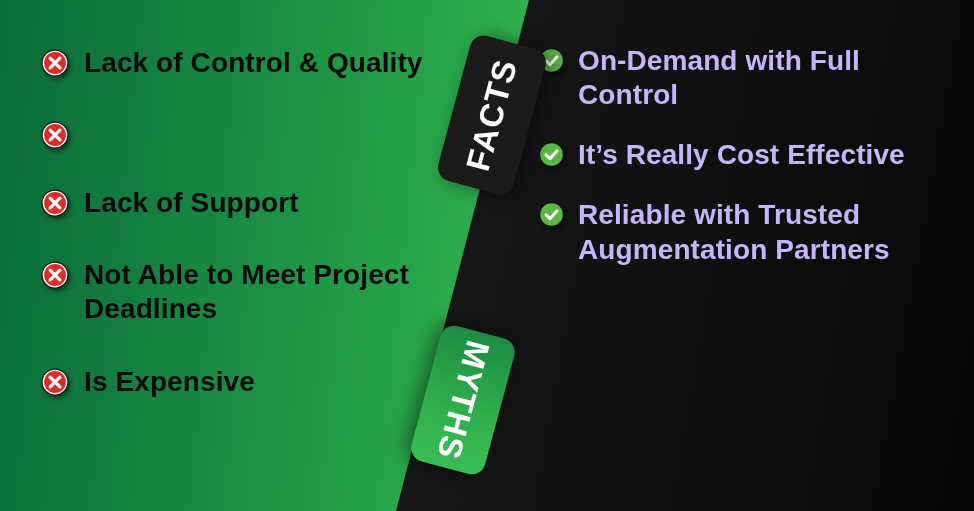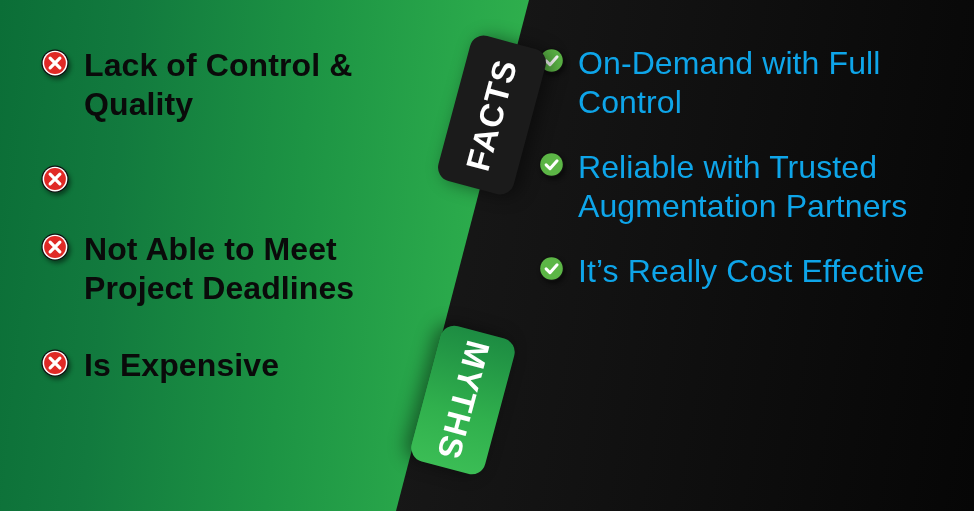--- a/index.html
+++ b/index.html
@@ -102,32 +102,32 @@
     margin-right: 14px;
     position: relative;
     top: 2px;
   }
   .list-facts .row-icon { width: 27px; height: 27px; margin-right: 13px; top: 3px; }
 
   .row-icon svg { display: block; width: 100%; height: 100%;
                   filter: drop-shadow(2px 3px 2px rgba(0,0,0,0.45)); }
 
   .row-text {
-    font-size: 32px;
+    font-size: 28px;
     font-weight: bold;
     line-height: 1.22;
     letter-spacing: 0.1px;
   }
   .list-myths .row-text {
     color: #0a0a0a;
     max-width: 340px;
   }
   .list-facts .row-text {
-    color: #0ea5e9;
-    font-weight: normal;
+    color: #c4b5fd;
+    font-weight: bold;
     max-width: 350px;
   }
   .list-myths { padding-left: 40px; }
   .list-facts { padding-left: 8px; }
 </style>
 </head>
 <body>
 
 <div id="canvas">
 
@@ -153,20 +153,31 @@
         <span class="row-icon">
           <svg viewBox="0 0 32 32">
             <circle cx="16" cy="16" r="14.5" fill="#0f0f0f"></circle>
             <circle cx="16" cy="16" r="13.2" fill="#ffffff"></circle>
             <circle cx="16" cy="16" r="11.6" fill="#e02a26"></circle>
             <path d="M10.8 10.8 L21.2 21.2 M21.2 10.8 L10.8 21.2" stroke="#ffffff" stroke-width="3.4" stroke-linecap="round"></path>
           </svg>
         </span>
       </div>
 
+      <div class="row">
+        <span class="row-icon">
+          <svg viewBox="0 0 32 32">
+            <circle cx="16" cy="16" r="14.5" fill="#0f0f0f"></circle>
+            <circle cx="16" cy="16" r="13.2" fill="#ffffff"></circle>
+            <circle cx="16" cy="16" r="11.6" fill="#e02a26"></circle>
+            <path d="M10.8 10.8 L21.2 21.2 M21.2 10.8 L10.8 21.2" stroke="#ffffff" stroke-width="3.4" stroke-linecap="round"></path>
+          </svg>
+        </span>
+        <span class="row-text">Lack of Support</span>
+      </div>
 
       <div class="row">
         <span class="row-icon">
           <svg viewBox="0 0 32 32">
             <circle cx="16" cy="16" r="14.5" fill="#0f0f0f"></circle>
             <circle cx="16" cy="16" r="13.2" fill="#ffffff"></circle>
             <circle cx="16" cy="16" r="11.6" fill="#e02a26"></circle>
             <path d="M10.8 10.8 L21.2 21.2 M21.2 10.8 L10.8 21.2" stroke="#ffffff" stroke-width="3.4" stroke-linecap="round"></path>
           </svg>
         </span>
@@ -204,32 +215,32 @@
 
 
       <div class="row">
         <span class="row-icon">
           <svg viewBox="0 0 32 32">
             <circle cx="16" cy="16" r="14.8" fill="#111111"></circle>
             <circle cx="16" cy="16" r="13.4" fill="#5cb646"></circle>
             <path d="M9.6 16.4 L14.2 21 L22.6 11.6" stroke="#ffffff" stroke-width="3.6" fill="none" stroke-linecap="round" stroke-linejoin="round"></path>
           </svg>
         </span>
-        <span class="row-text">Reliable with Trusted Augmentation Partners</span>
+        <span class="row-text">It’s Really Cost Effective</span>
       </div>
 
       <div class="row">
         <span class="row-icon">
           <svg viewBox="0 0 32 32">
             <circle cx="16" cy="16" r="14.8" fill="#111111"></circle>
             <circle cx="16" cy="16" r="13.4" fill="#5cb646"></circle>
             <path d="M9.6 16.4 L14.2 21 L22.6 11.6" stroke="#ffffff" stroke-width="3.6" fill="none" stroke-linecap="round" stroke-linejoin="round"></path>
           </svg>
         </span>
-        <span class="row-text">It’s Really Cost Effective</span>
+        <span class="row-text">Reliable with Trusted Augmentation Partners</span>
       </div>
 
 
     </div>
   </div>
 
   <div class="badge badge-facts">
     <span class="badge-label">FACTS</span>
   </div>
 

